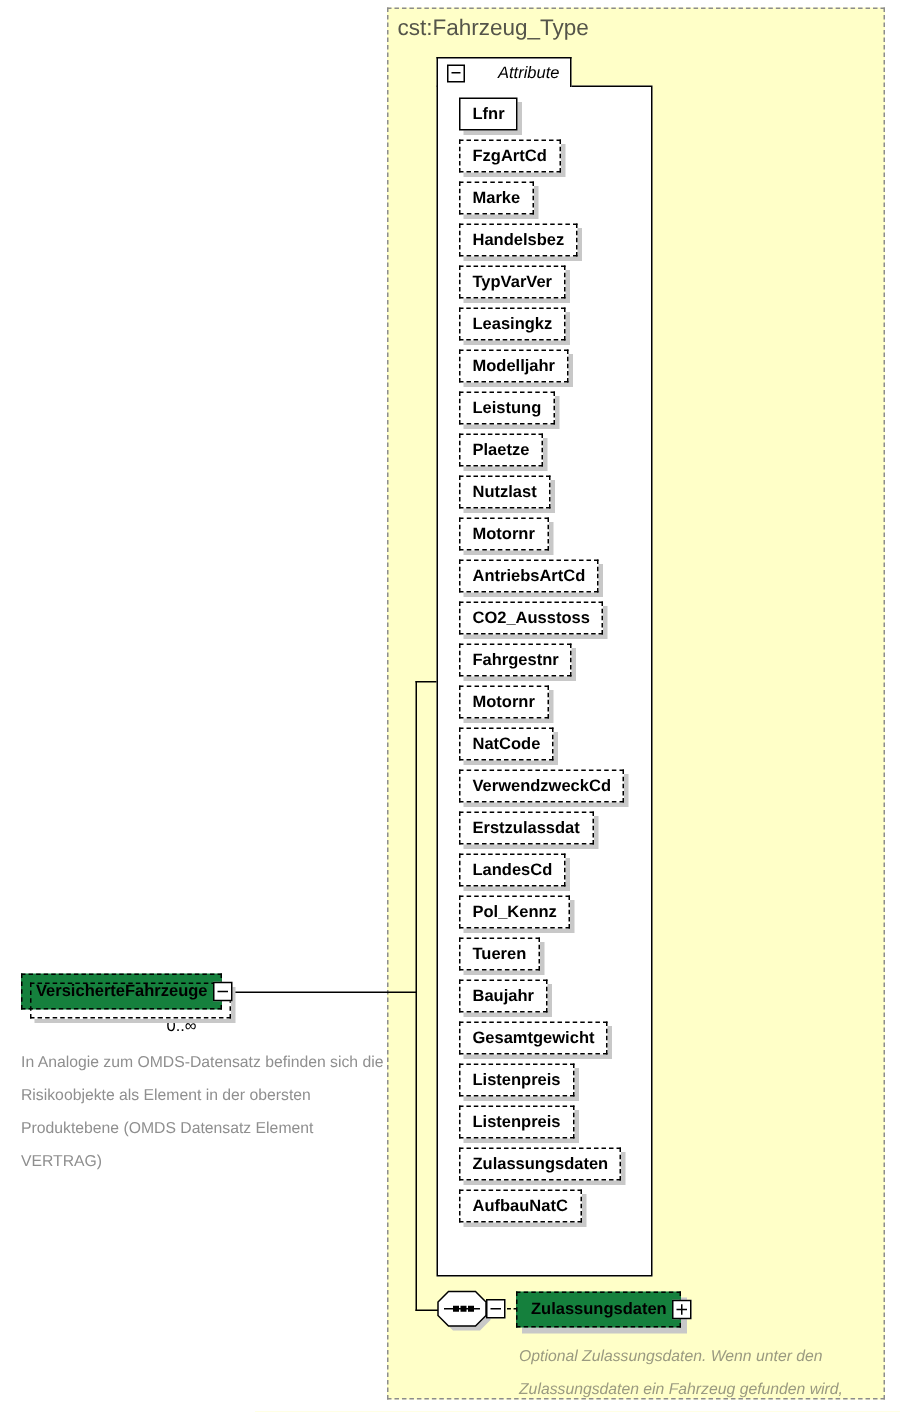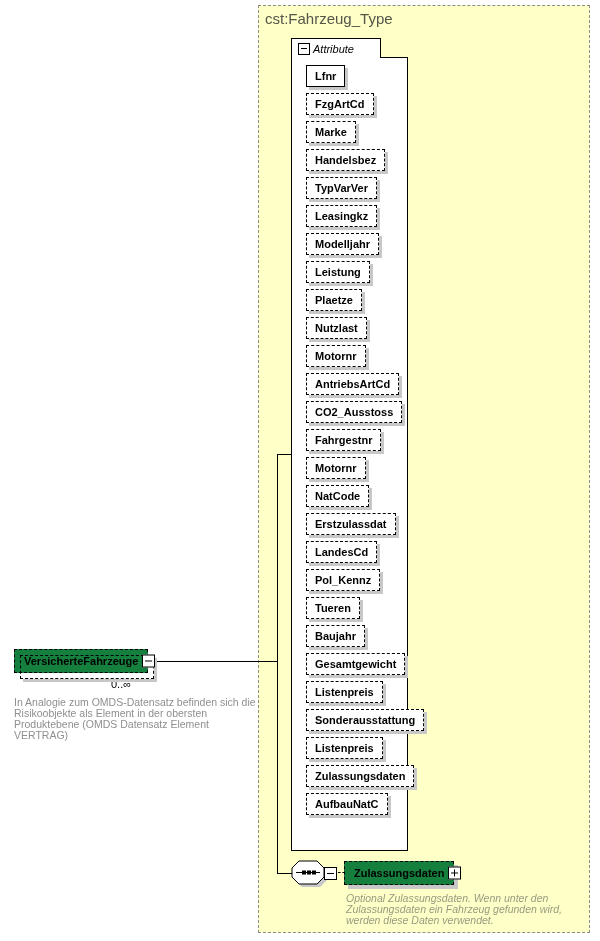--- a/index.html
+++ b/index.html
@@ -25,25 +25,25 @@
   }
   .type-label{
     left:265px;top:10px;
     font-size:15px;font-weight:normal;color:var(--type-label);
   }
 
   
   .attr-tab{
     left:291px;top:38px;width:90px;height:20px;
     background:#fff;border:1px solid #000;border-bottom:none;
-    display:flex;align-items:center;gap:3px;padding:0 6px;z-index:3;
+    display:flex;align-items:center;gap:22px;padding:0 6px;z-index:3;
   }
   .attr-tab-label{font-size:11px;font-style:italic;color:#000;}
   .attr-box{
-    left:291px;top:57px;width:117px;height:794px;
+    left:291px;top:57px;width:144px;height:794px;
     background:#fff;border:1px solid #000;z-index:2;
   }
   .attr-list{
     position:absolute;left:14px;top:7px;
     display:flex;flex-direction:column;align-items:flex-start;gap:6px;
   }
   .attr{
     background:#fff;border:1px dashed #000;
     font-size:11px;font-weight:bold;color:#000;
     line-height:14px;padding:3px 8px;white-space:nowrap;
@@ -80,21 +80,21 @@
   .elem .expander{
     position:absolute;right:-8px;top:50%;transform:translateY(-50%);z-index:4;
   }
   .elem-multi::after{ 
     content:"";position:absolute;left:5px;top:5px;width:100%;height:100%;
     border:1px dashed #000;background:transparent;z-index:-1;
     box-shadow:3px 3px 0 var(--shadow-gray);
   }
   .elem-shadow{box-shadow:4px 4px 0 var(--shadow-gray);}
   .cardinality{font-size:11px;color:#000;}
-  .annotation{font-size:10.5px;line-height:11px;}
+  .annotation{font-size:10.5px;line-height:22px;}
   .annotation.on-white{color:var(--ann-gray);}
   .annotation.on-yellow{color:var(--ann-olive);font-style:italic;}
 
   .seq-wrap{left:291px;top:860px;width:52px;height:30px;}
 </style>
 </head>
 <body>
 
 
 
@@ -123,28 +123,28 @@
     <div class="attr">Modelljahr</div>
     <div class="attr">Leistung</div>
     <div class="attr">Plaetze</div>
     <div class="attr">Nutzlast</div>
     <div class="attr">Motornr</div>
     <div class="attr">AntriebsArtCd</div>
     <div class="attr">CO2_Ausstoss</div>
     <div class="attr">Fahrgestnr</div>
     <div class="attr">Motornr</div>
     <div class="attr">NatCode</div>
+    <div class="attr">VerwendzweckCd</div>
     <div class="attr">Erstzulassdat</div>
     <div class="attr">LandesCd</div>
     <div class="attr">Pol_Kennz</div>
     <div class="attr">Tueren</div>
     <div class="attr">Baujahr</div>
     <div class="attr">Gesamtgewicht</div>
     <div class="attr">Listenpreis</div>
-    <div class="attr">Sonderausstattung</div>
     <div class="attr">Listenpreis</div>
     <div class="attr">Zulassungsdaten</div>
     <div class="attr">AufbauNatC</div>
   </div>
 </div>
 
 
 <div class="abs elem elem-multi" style="left:14px;top:649px;">
   <span>VersicherteFahrzeuge</span>
   <span class="icon-box expander"></span>

